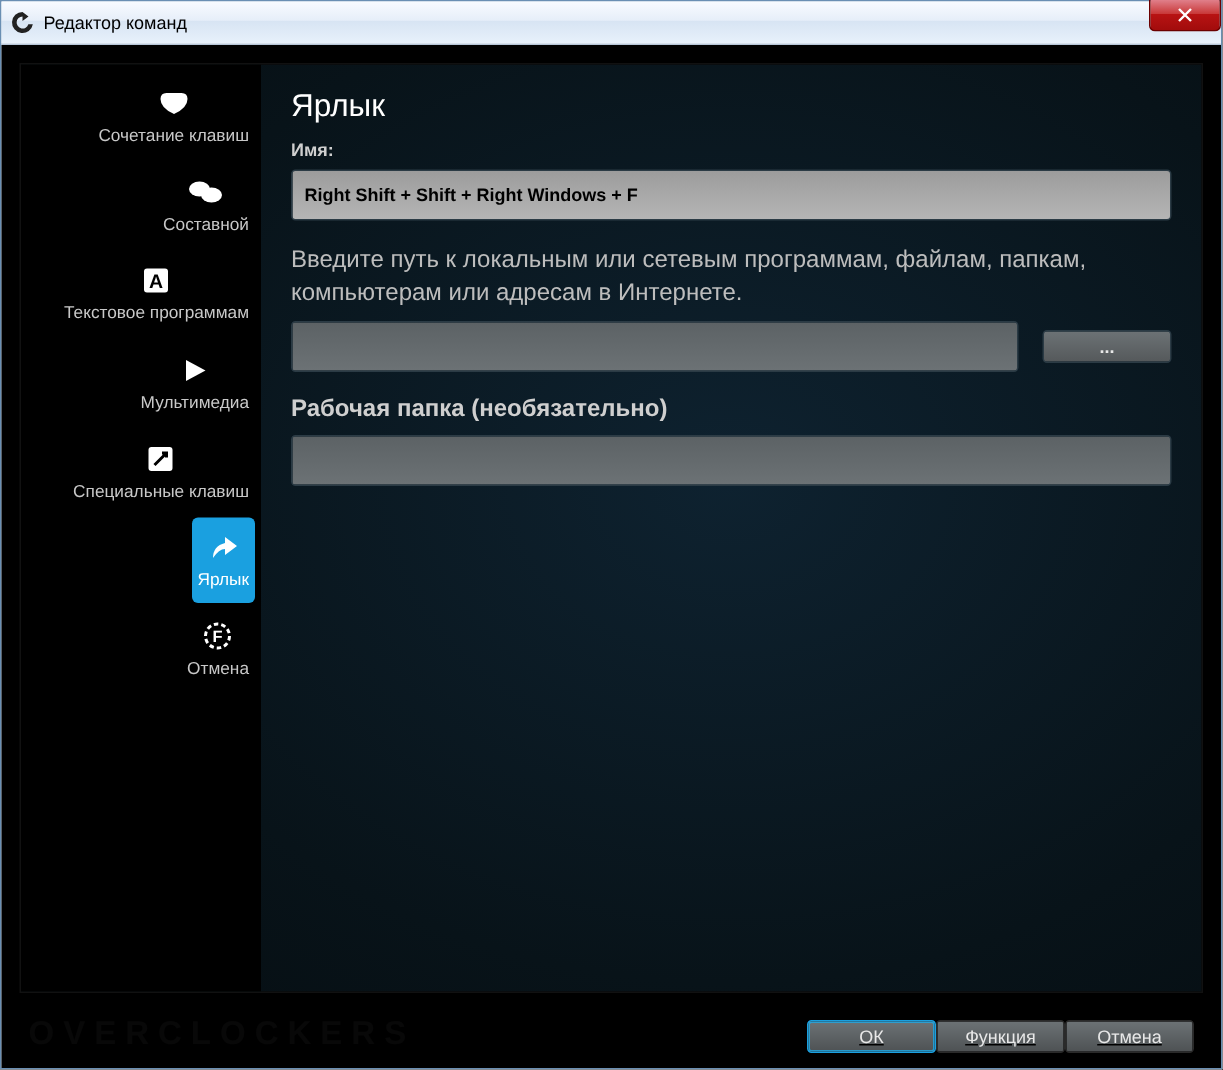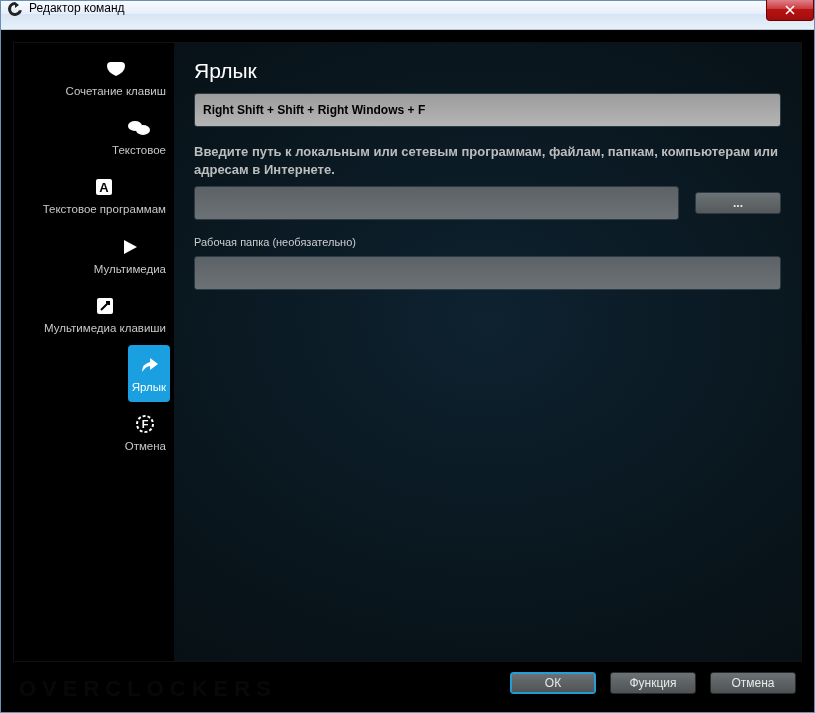--- a/index.html
+++ b/index.html
@@ -11,21 +11,21 @@
   }
   .window {
     width: 815px; height: 713px;
     background: #fff;
     border: 1px solid #6a8fb3;
     display: flex; flex-direction: column;
   }
   .titlebar {
     height: 29px;
     background: linear-gradient(to bottom, #f8fbff 0%, #e6eef9 45%, #d7e4f3 46%, #e8f1fb 100%);
-    display: flex; 
+    display: flex; align-items: center;
     padding-left: 6px;
     border-bottom: 1px solid #b7c6d8;
     position: relative;
   }
   .titlebar .logo {
     width: 16px; height: 16px;
     margin-right: 6px;
     display: flex; align-items: center; justify-content: center;
   }
   .titlebar .title {
@@ -103,42 +103,42 @@
     background: linear-gradient(to bottom, #9c9c9c, #b5b5b5);
     border: 1px solid #2b3b45;
     border-radius: 3px;
     color: #000;
     font-size: 12px;
     font-weight: bold;
     padding: 0 8px;
   }
   .txt-input.empty { background: linear-gradient(to bottom, #5c6265, #6c7275); }
   .hint {
-    font-size: 13px; color: #bdbdbd; font-weight: bold;
+    font-size: 16px; color: #bdbdbd; font-weight: normal;
     margin: 16px 0 8px 0; line-height: 1.35;
   }
   .path-row { display: flex; gap: 16px; align-items: center; }
   .path-row .txt-input { flex: 1; }
   .browse-btn {
     width: 86px; height: 22px;
     background: linear-gradient(to bottom, #6c7275, #55595b);
     border: 1px solid #2b3b45;
     border-radius: 3px;
     color: #e8e8e8; font-size: 12px; font-weight: bold;
     display: flex; align-items: center; justify-content: center;
     cursor: pointer;
   }
   .workdir-lbl {
-    font-size: 11px; font-weight: normal; color: #cfcfcf;
+    font-size: 16px; font-weight: bold; color: #cfcfcf;
     margin: 16px 0 8px 0;
   }
   .footer {
     height: 40px;
-    display: flex; justify-content: flex-end; align-items: flex-start;
-    gap: 14px; padding-right: 6px; padding-top: 10px;
+    display: flex; justify-content: flex-end; align-items: flex-end;
+    padding-right: 6px; padding-top: 10px; text-decoration: underline;
   }
   .btn {
     width: 86px; height: 22px;
     background: linear-gradient(to bottom, #6c7275, #4e5254);
     border: 1px solid #2a2a2a;
     border-radius: 3px;
     color: #e8e8e8; font-size: 12px;
     display: flex; align-items: center; justify-content: center;
     cursor: pointer;
   }
@@ -193,21 +193,21 @@
           <span>Сочетание клавиш</span>
         </div>
 
         <div class="sb-item">
           <span class="ic">
             <svg width="24" height="18" viewBox="0 0 24 18">
                 <ellipse cx="8" cy="7" rx="7" ry="5" fill="#fff"></ellipse>
                 <ellipse cx="16" cy="11" rx="7" ry="5" fill="#fff"></ellipse>
               </svg>
           </span>
-          <span>Текстовое</span>
+          <span>Составной</span>
         </div>
 
         <div class="sb-item">
           <span class="ic">
             <svg width="20" height="20" viewBox="0 0 20 20">
                 <rect x="2" y="2" width="16" height="16" rx="2" fill="#fff"></rect>
                 <text x="10" y="15" text-anchor="middle" font-size="13" font-family="Arial" font-weight="bold" fill="#000">A</text>
               </svg>
           </span>
           <span>Текстовое программам</span>
@@ -223,21 +223,21 @@
           <span>Мультимедиа</span>
         </div>
 
         <div class="sb-item">
           <span class="ic">
             <svg width="20" height="20" viewBox="0 0 20 20">
                 <rect x="2" y="2" width="16" height="16" rx="2" fill="#fff"></rect>
                 <path d="M6 14 L14 6 M11 6 H14 V9" stroke="#000" stroke-width="2" fill="none"></path>
               </svg>
           </span>
-          <span>Мультимедиа клавиши</span>
+          <span>Специальные клавиш</span>
         </div>
 
         <div class="sb-item active">
           <span class="ic">
             <svg width="22" height="22" viewBox="0 0 22 22">
                 <path d="M4 18 Q4 10 12 8 V4 L20 10 L12 16 V12 Q8 12 4 18 Z" fill="#fff"></path>
               </svg>
           </span>
           <span>Ярлык</span>
         </div>
@@ -251,20 +251,21 @@
           </span>
           <span>Отмена</span>
         </div>
 
 
       </div>
 
       <div class="content">
         <h1>Ярлык</h1>
 
+        <div class="lbl">Имя:</div>
         <input class="txt-input" type="text" value="Right Shift + Shift + Right Windows + F" style="">
 
         <div class="hint">Введите путь к локальным или сетевым программам, файлам, папкам, компьютерам или адресам в Интернете.</div>
         <div class="path-row">
           <input class="txt-input empty" type="text" value="" style="">
           <div class="browse-btn">...</div>
         </div>
 
         <div class="workdir-lbl">Рабочая папка (необязательно)</div>
         <input class="txt-input empty" type="text" value="" style="">

